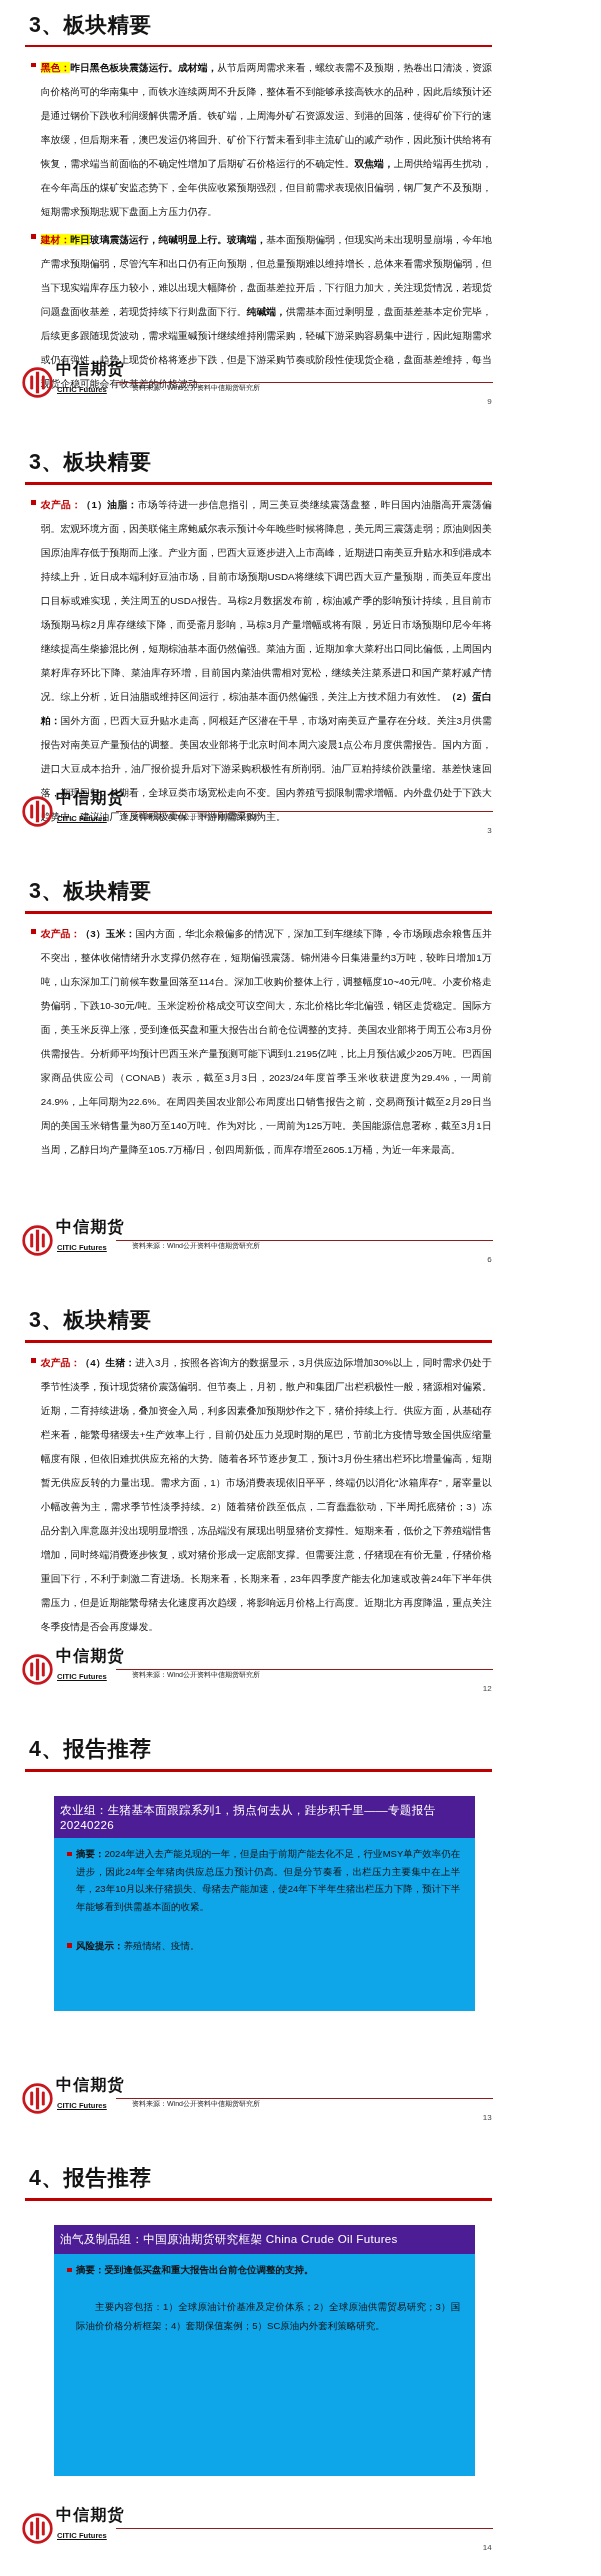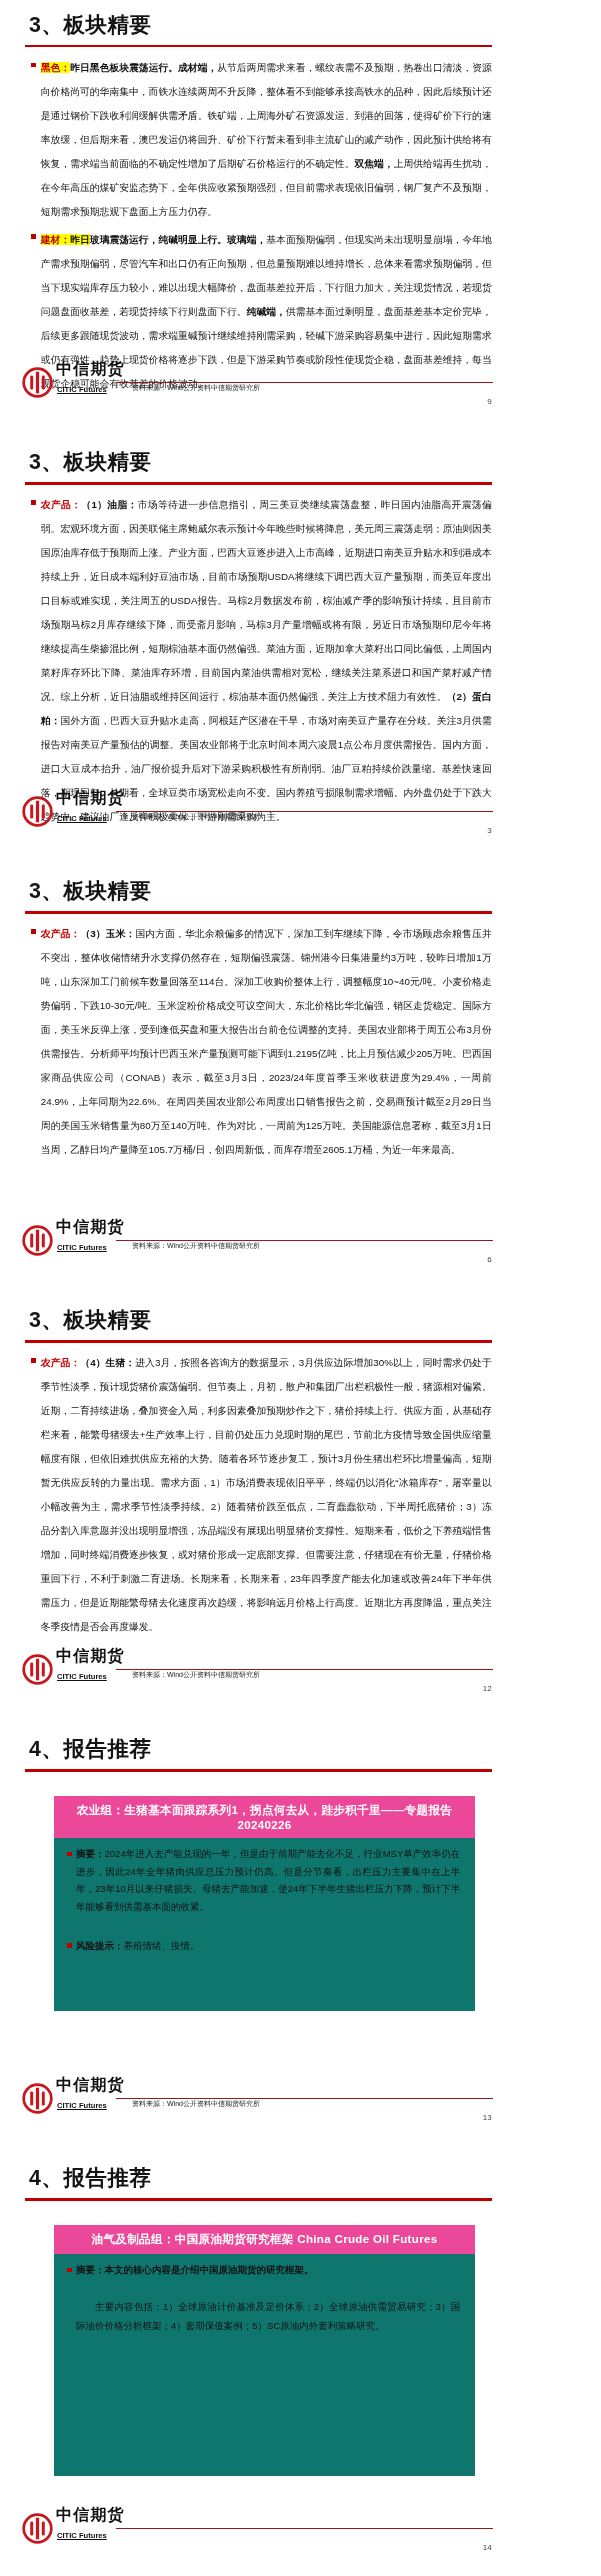--- a/index.html
+++ b/index.html
@@ -11,22 +11,22 @@
   .slide.first .slide-title{padding-top:9.8px;}
   .title-rule{height:2.4px;background:#c00000;margin:6.1px 18.3px 0 24.5px;}
   .content{margin:8.6px 18.3px 0 31px;}
   .body-para{position:relative;margin:0 0 3.7px 0;padding-left:9.8px;font-size:9.8px;line-height:24px;text-align:justify;color:#111;}
   .sq{position:absolute;left:0;top:6.7px;width:4.9px;height:4.9px;background:#c00000;}
   .lbl{color:#c00000;font-weight:bold;}
   .b{font-weight:bold;}
   .hl{background:#ffff00;}
   
   .report-box{margin:24.5px 35px 0 54px;}
-  .banner{background:#ec4899;color:#ffffff;font-size:11.6px;font-weight:bold;text-align:center;padding:6.7px 6.1px;letter-spacing:0.3px;}
-  .graybox{background:#0f766e;padding:7.3px 14.7px 13.4px 13.4px;}
+  .banner{background:#4c1d95;color:#ffffff;font-size:11.6px;font-weight:normal;padding:6.7px 6.1px;letter-spacing:0.3px;}
+  .graybox{background:#0ea5e9;padding:7.3px 14.7px 13.4px 13.4px;}
   .graybox.h1{min-height:153px;}
   .graybox.h2{min-height:202px;}
   .g-para{position:relative;margin:0;padding-left:8.6px;font-size:9.5px;line-height:17.7px;text-align:justify;color:#111;}
   .g-para .sq{top:6.7px;width:4.3px;height:4.3px;}
   .g-body{margin:18.3px 0 0 0;padding-left:8.6px;font-size:9.5px;line-height:19px;text-align:justify;text-indent:2em;color:#111;}
   .g-risk{margin-top:21px;}
   
   .f-line{position:absolute;left:116px;right:17px;bottom:46px;height:1.2px;background:#8f1d1d;}
   .f-logo{position:absolute;left:22px;bottom:31px;width:31px;height:31px;}
   .f-cn{position:absolute;left:56px;bottom:49px;font-size:16px;font-weight:bold;color:#111;letter-spacing:1.2px;}
@@ -153,21 +153,21 @@
     <div class="f-page">13</div>
   </section>
 
   <section class="slide last">
     <h1 class="slide-title">4、报告推荐</h1>
     <div class="title-rule"></div>
     <div class="report-box">
       <div class="banner">油气及制品组：中国原油期货研究框架 China Crude Oil Futures</div>
       <div class="graybox h2">
         <p class="g-para">
-          <span class="sq"></span><span class="b">摘要：</span><span class="b">本文的核心内容是介绍中国原油期货的研究框架。</span>
+          <span class="sq"></span><span class="b">摘要：</span><span class="b">受到逢低买盘和重大报告出台前仓位调整的支持。</span>
         </p>
         <p class="g-body">主要内容包括：1）全球原油计价基准及定价体系；2）全球原油供需贸易研究；3）国际油价价格分析框架；4）套期保值案例；5）SC原油内外套利策略研究。</p>
       </div>
     </div>
     <div class="f-line"></div>
     <svg class="f-logo" viewBox="0 0 46 46">
       <circle cx="23" cy="23" r="20.5" fill="none" stroke="#c8161d" stroke-width="4"></circle>
       <rect x="20.6" y="7" width="4.8" height="32" fill="#c8161d"></rect>
       <rect x="12.2" y="12.5" width="4.4" height="21" rx="2" fill="#c8161d"></rect>
       <rect x="29.4" y="12.5" width="4.4" height="21" rx="2" fill="#c8161d"></rect>

